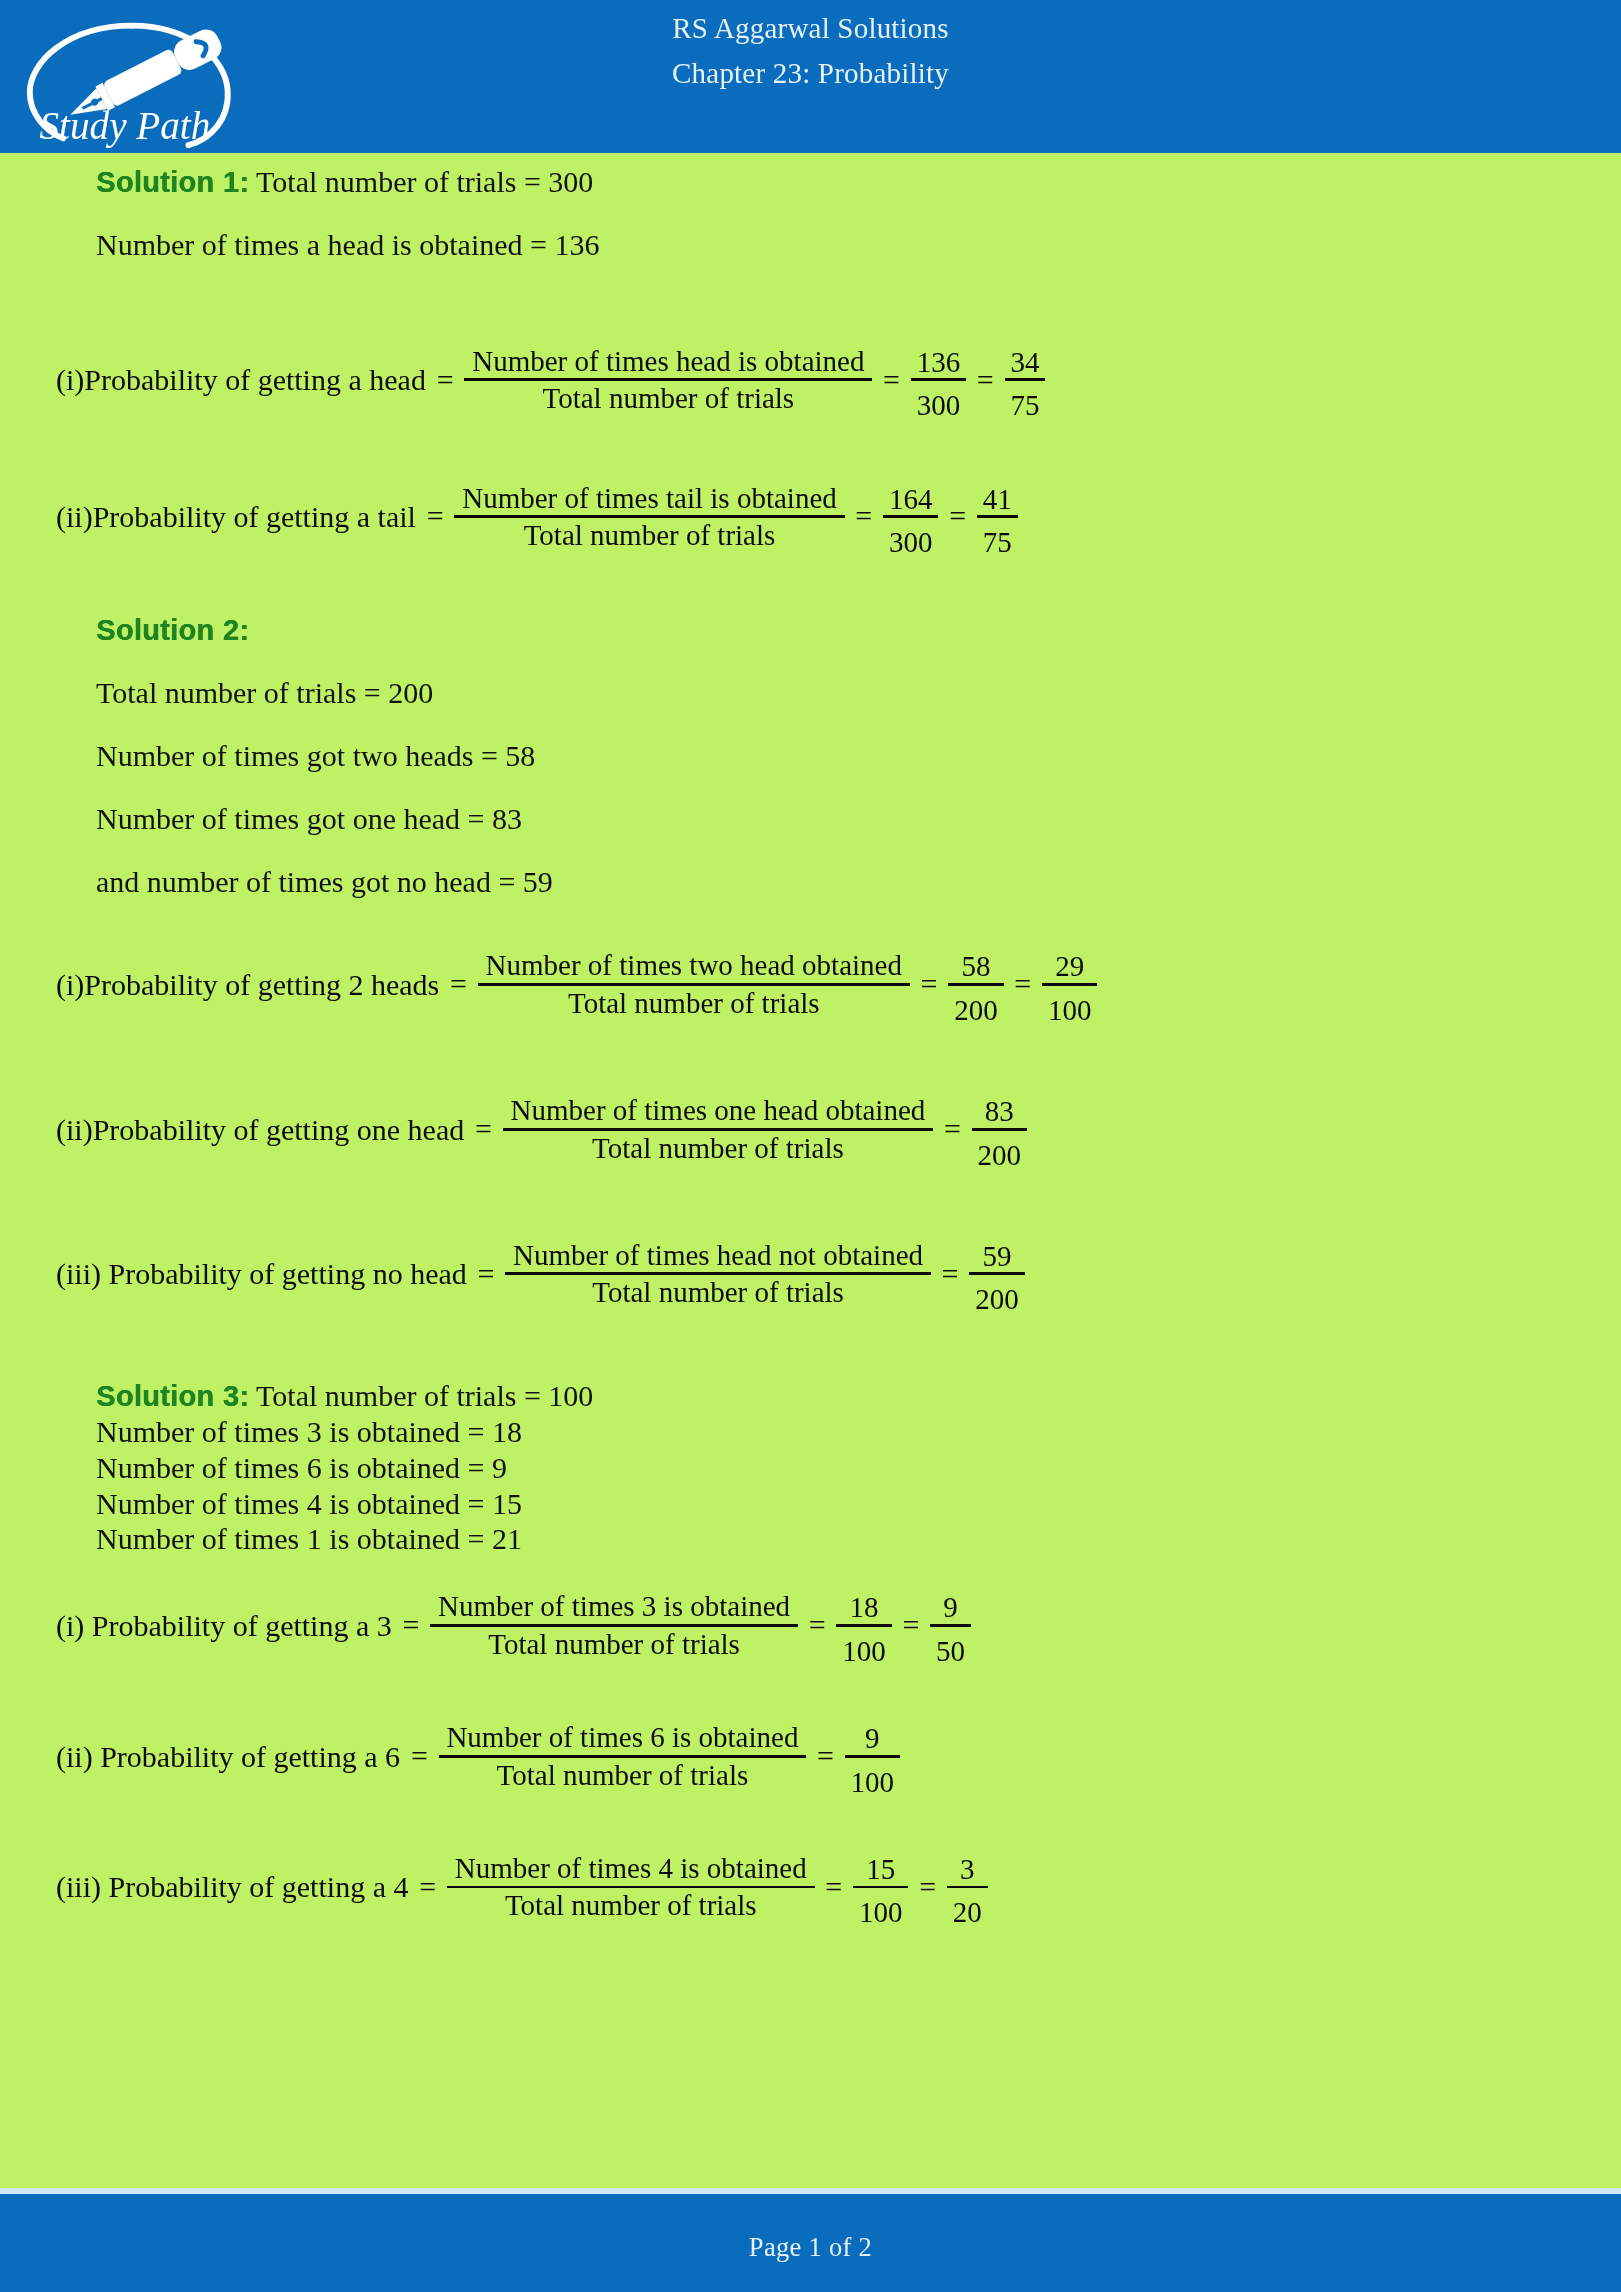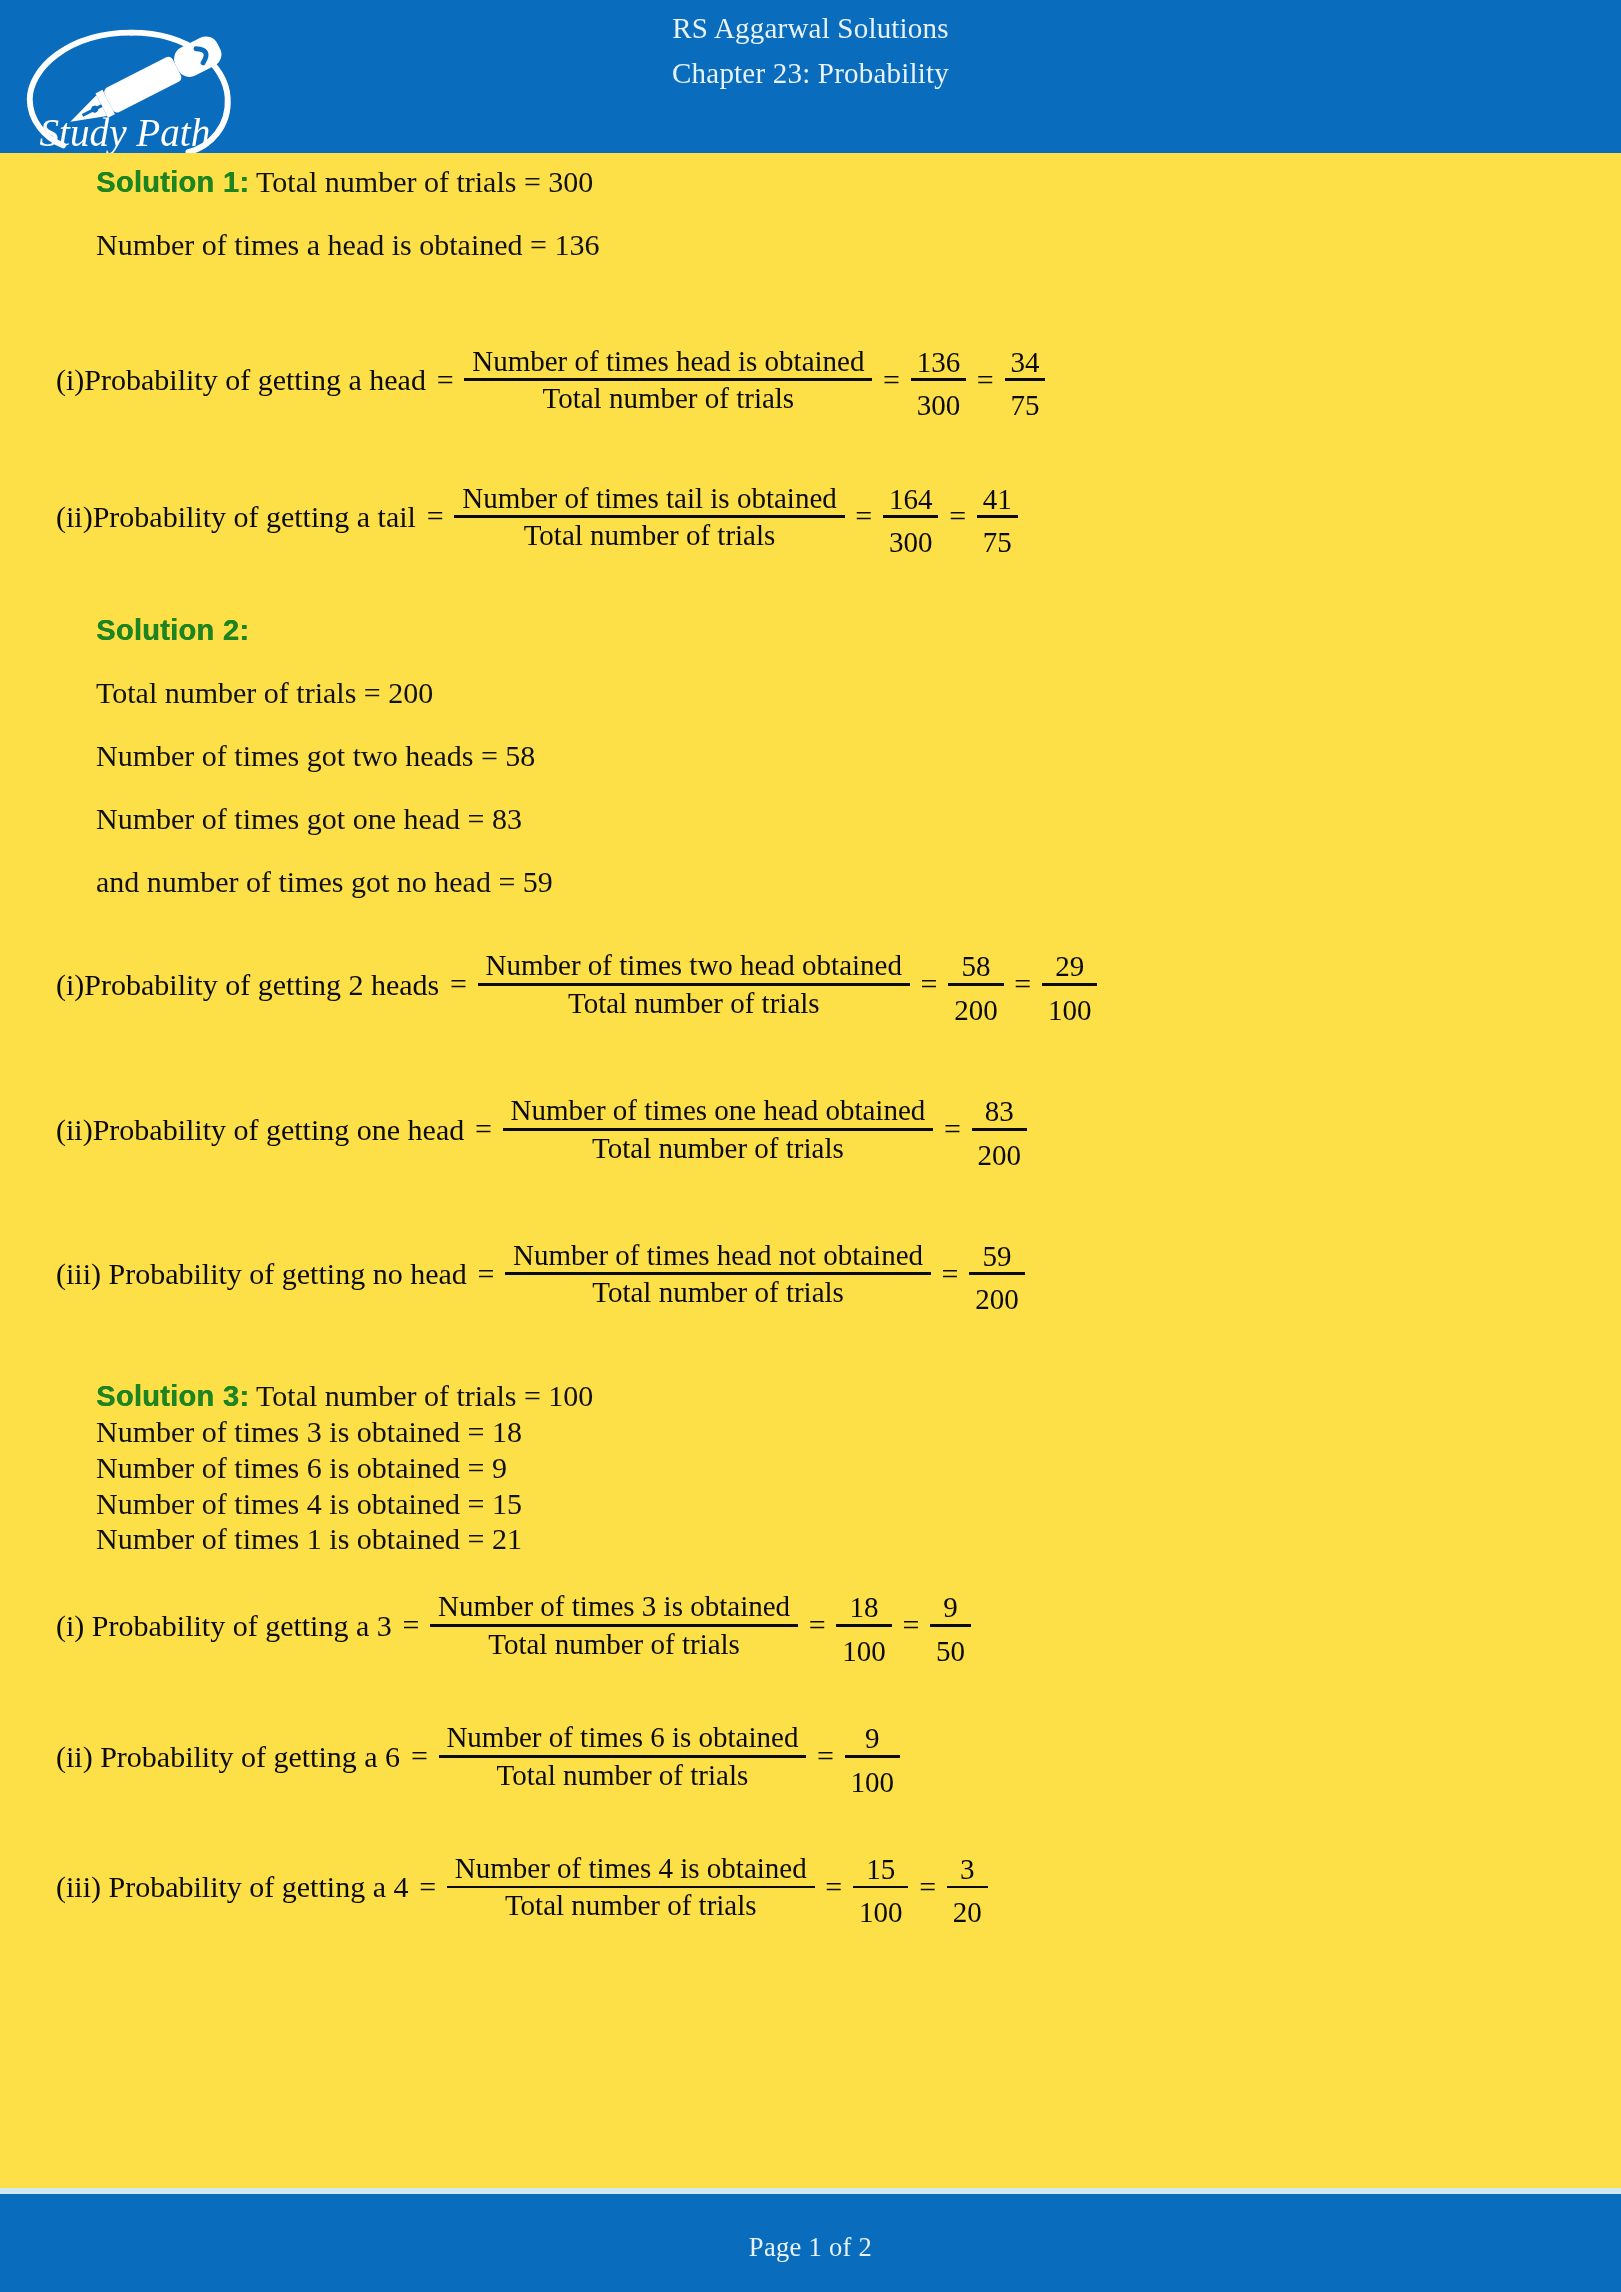--- a/index.html
+++ b/index.html
@@ -24,21 +24,21 @@
     width: 1621px;
     height: 153px;
     background: #0a6cbd;
     display: flex;
     align-items: center;
     justify-content: flex-start;
   }
   .logo-wrap {
     position: absolute;
     left: 15.7px;
-    top: 17px;
+    top: 10px;
     width: 245px;
     height: 145px;
   }
   .logo-wrap svg { display: block; }
   .header-titles {
     position: absolute;
     left: 0;
     top: 5.9px;
     width: 1621px;
     text-align: center;
@@ -53,21 +53,21 @@
     white-space: nowrap;
   }
 
   
   .content {
     position: absolute;
     top: 153px;
     left: 0;
     width: 1621px;
     height: 2041px;
-    background: #fde047;
+    background: #bef264;
     padding: 9.8px 0 0 0;
   }
   .row {
     padding-left: 96px;
     font-family: "Liberation Serif", "DejaVu Serif", serif;
     color: #0b0b0b;
     font-size: 29px;
     white-space: nowrap;
   }
   .sol-label {

